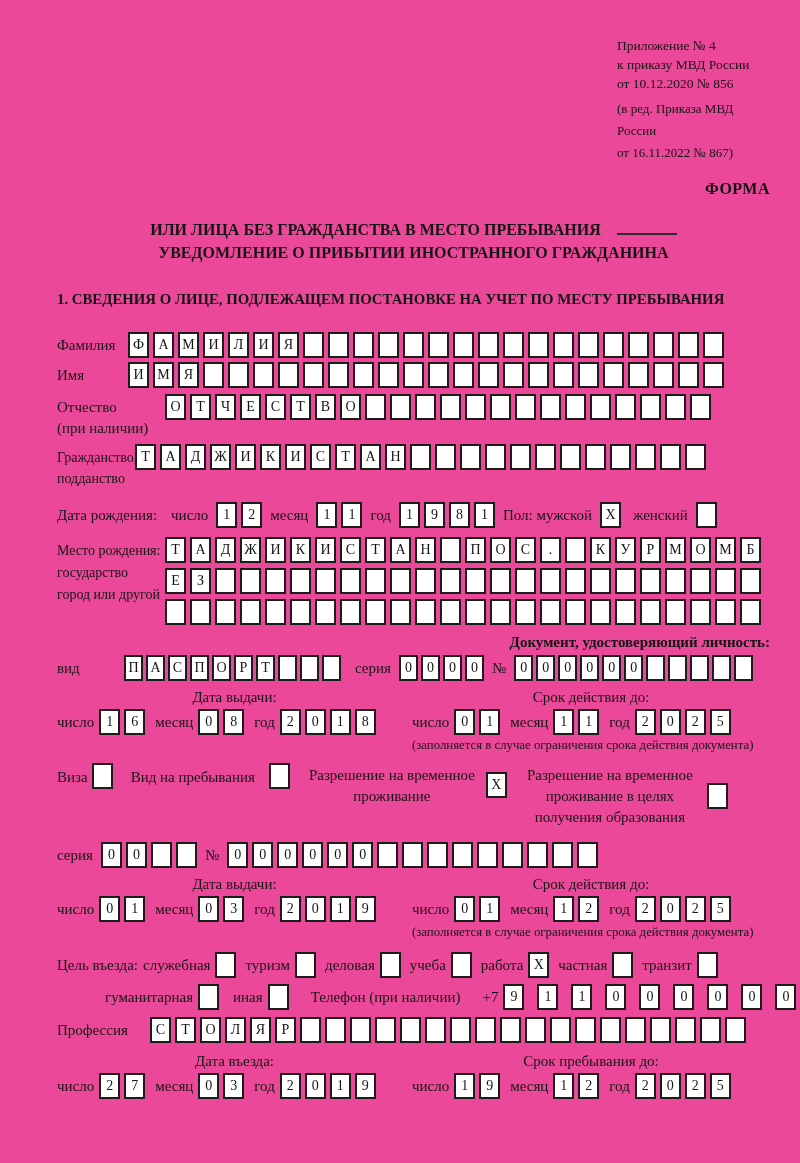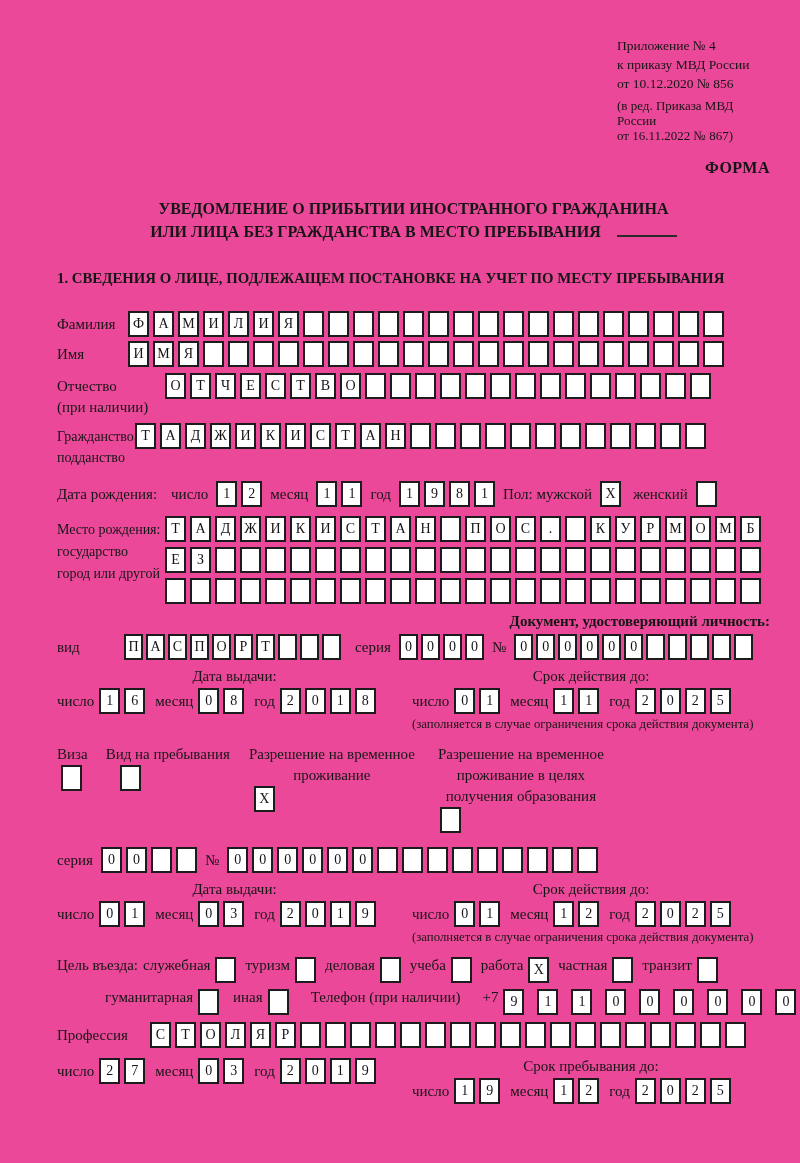--- a/index.html
+++ b/index.html
@@ -1,21 +1,21 @@
 <!DOCTYPE html>
 <html><head>
 <meta charset="utf-8">
 <style>
   * { margin:0; padding:0; box-sizing:border-box; }
   html,body { background:#e8e8e8; }
   body { font-family:"Liberation Serif","DejaVu Serif",serif; color:#151515; }
   .page { position:relative; width:800px; height:1163px; background:#ec4899; padding:36px 30px 16px 57px; overflow:hidden; margin:0 auto; }
 
   .appendix { margin-left:560px; font-size:13.5px; line-height:19px; }
-  .edition  { margin-left:560px; font-size:13px;   line-height:15px; margin-top:5px; }
+  .edition  { margin-left:560px; font-size:13px;   line-height:22px; margin-top:5px; }
   .forma { text-align:right; font-weight:bold; font-size:16px; margin-top:16px; letter-spacing:.5px; }
 
   .title { text-align:center; font-weight:bold; font-size:16px; line-height:23px; margin-top:20px; }
   .blank-line { display:inline-block; width:60px; height:2px; background:#2a2a2a; margin-left:16px; vertical-align:baseline; }
 
   .sec-head { font-weight:bold; font-size:14.8px; margin-top:27px; }
 
   .lbl { font-size:15px; white-space:nowrap; }
 
   .frow { display:flex; align-items:flex-start; }
@@ -37,27 +37,27 @@
   .dates { display:flex; margin-top:6px; }
   .dcol { width:355px; }
   .dcol.right { width:358px; }
   .dhead { text-align:center; font-size:15px; line-height:20px; }
   .drow { display:flex; align-items:center; margin-top:2px; }
   .drow > .lbl { margin-right:5px; }
   .drow > .boxes { margin-right:10px; }
   .drow > .boxes:last-child { margin-right:0; }
   .dnote { font-size:12.8px; margin-top:3px; white-space:nowrap; }
 
-  .opt { display:flex; align-items:flex-start;flex-direction:column; }
+  .opt { display:flex; align-items:center; }
   .olbl { font-size:15px; line-height:21px; padding-top:2px; }
   .olbl.c2 { width:172px; text-align:center; }
   .olbl.c3 { width:178px; text-align:center; }
   .opt .cbox { margin-left:8px; }
 
-  .purposes { display:flex; margin-top:12px; }
+  .purposes { display:flex; align-items:center; margin-top:12px; }
   .purposes .lbl { margin-right:5px; }
   .purposes .cbox { margin-right:9px; }
   .purposes .cbox:last-child { margin-right:0; }
 
   .bp-rows > .boxes { margin-bottom:5px; }
   .bp-rows > .boxes:last-child { margin-bottom:0; }
 </style>
 </head>
 <body>
 
@@ -68,22 +68,22 @@
     <div>к приказу МВД России</div>
     <div>от 10.12.2020 № 856</div>
   </div>
   <div class="edition">
     <div>(в ред. Приказа МВД России</div>
     <div>от 16.11.2022 № 867)</div>
   </div>
   <div class="forma">ФОРМА</div>
 
   <div class="title">
+    <div><span>ИЛИ ЛИЦА БЕЗ ГРАЖДАНСТВА В МЕСТО ПРЕБЫВАНИЯ</span><span class="blank-line"></span></div>
     <div>УВЕДОМЛЕНИЕ О ПРИБЫТИИ ИНОСТРАННОГО ГРАЖДАНИНА</div>
-    <div><span>ИЛИ ЛИЦА БЕЗ ГРАЖДАНСТВА В МЕСТО ПРЕБЫВАНИЯ</span><span class="blank-line"></span></div>
   </div>
 
   <div class="sec-head">1. СВЕДЕНИЯ О ЛИЦЕ, ПОДЛЕЖАЩЕМ ПОСТАНОВКЕ НА УЧЕТ ПО МЕСТУ ПРЕБЫВАНИЯ</div>
 
   <div class="frow" style="margin-top:24px">
     <div class="flabel" style="width:71px">Фамилия</div>
     <div class="boxes">
         <span class="cbox">Ф</span>
         <span class="cbox">А</span>
         <span class="cbox">М</span>
@@ -565,20 +565,21 @@
         <span class="cbox"></span>
         <span class="cbox"></span>
         <span class="cbox"></span>
         <span class="cbox"></span>
         <span class="cbox"></span>
       </div>
   </div>
 
   <div class="dates" style="margin-top:8px">
     <div class="dcol">
+      <div class="dhead">Дата въезда:</div>
       <div class="drow">
         <span class="lbl">число</span>
         <div class="boxes">
             <span class="cbox">2</span>
             <span class="cbox">7</span>
           </div>
         <span class="lbl">месяц</span>
         <div class="boxes">
             <span class="cbox">0</span>
             <span class="cbox">3</span>

